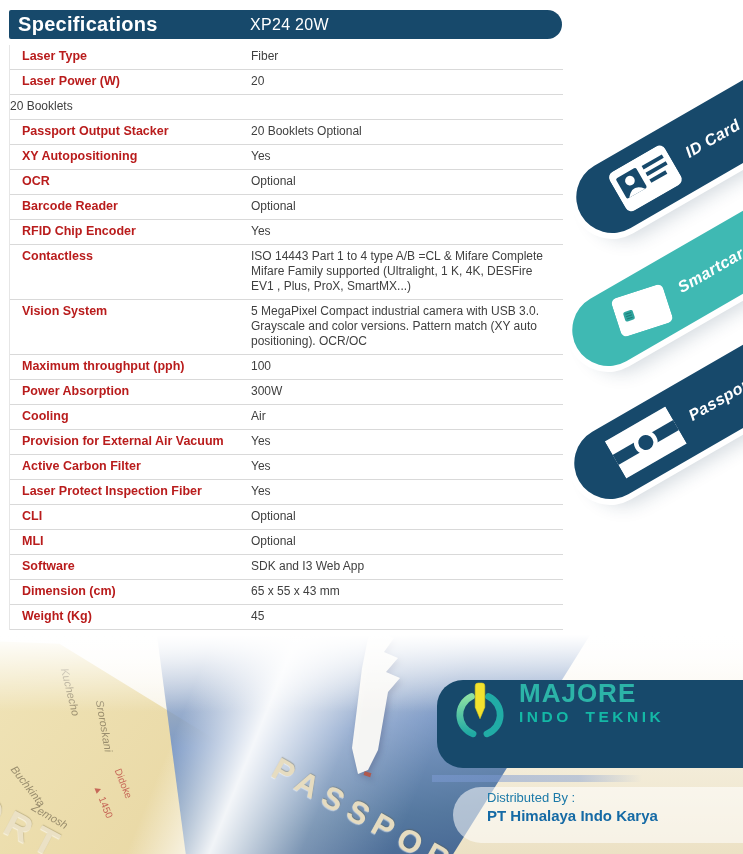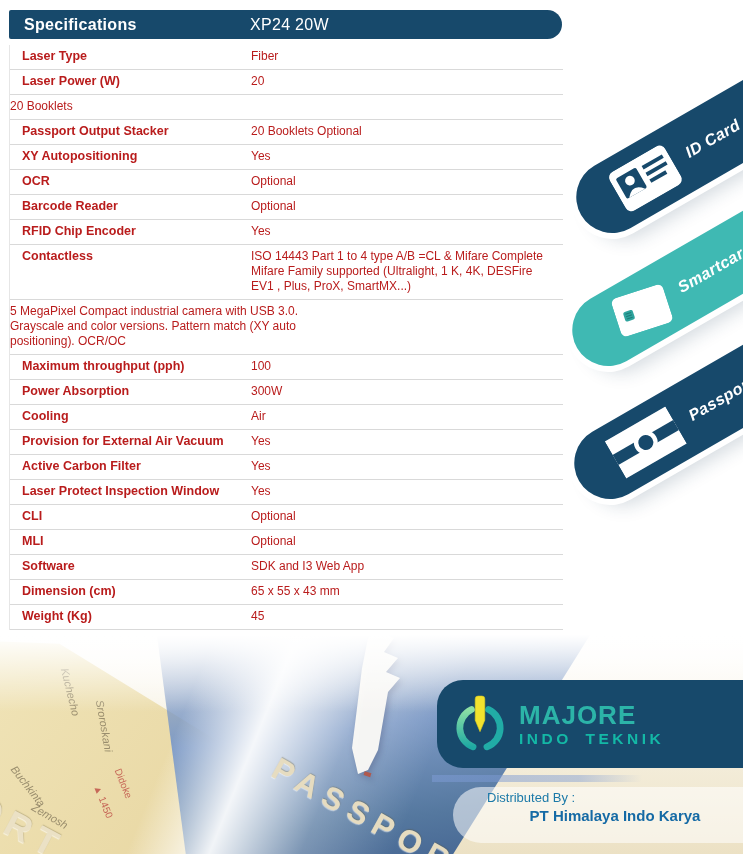--- a/index.html
+++ b/index.html
@@ -2,28 +2,28 @@
 <html><head>
 <meta charset="utf-8">
 <style>
   html,body{margin:0;padding:0;width:743px;height:854px;overflow:hidden;background:#fff;
     font-family:"Liberation Sans","DejaVu Sans",sans-serif;position:relative;}
   .page{position:relative;width:743px;height:854px;overflow:hidden;}
 
   
   .spec-header{position:absolute;left:9px;top:10px;width:553px;height:29px;background:#17496B;
     border-radius:2px 15px 15px 2px;display:flex;align-items:center;z-index:3;}
-  .spec-header .title{color:#fff;font-weight:bold;font-size:16px;letter-spacing:.3px;padding-left:15px;text-align:right;}
+  .spec-header .title{color:#fff;font-weight:bold;font-size:20px;letter-spacing:.3px;padding-left:9px;text-align:right;}
   .spec-header .model{position:absolute;left:241px;color:#fff;font-weight:normal;font-size:16px;letter-spacing:.3px;}
 
   
   .spec-table{position:absolute;left:9px;top:45px;width:553px;border-left:1px solid #e6e6e6;z-index:2;}
   .row{display:flex;border-bottom:1px solid #d9d9d9;padding:4px 0 5px 0;}
   .row .label{width:229px;padding-left:12px;color:#b91c1c;font-weight:bold;font-size:12.5px;line-height:15px;}
-  .row .value{width:306px;color:#b91c1c;font-size:12px;line-height:15px;}
+  .row .value{width:306px;color:#404040;font-size:12px;line-height:15px;}
 
   
   .pill{position:absolute;width:300px;height:72px;border-radius:36px;display:flex;align-items:center;
     transform:rotate(-30deg);box-shadow:0 0 0 6px #ffffff,8px 12px 18px rgba(25,60,90,.18);}
   .pill.navy{background:#17496B;}
   .pill.teal{background:#3FB9B3;}
   .pill-idcard{left:561px;top:104px;z-index:7;}
   .pill-smartcard{left:557px;top:237px;z-index:6;}
   .pill-passport{left:559px;top:370px;z-index:5;}
   .pill .icon{margin-left:42px;display:flex;align-items:center;}
@@ -48,31 +48,31 @@
     color:#E6DCC0;font-weight:bold;font-size:31px;letter-spacing:8px;white-space:nowrap;
     text-shadow:0 1px 1px rgba(255,255,255,.55),0 -1px 1px rgba(95,85,45,.35);}
   .fragment{position:absolute;left:-14px;top:158px;transform:rotate(28deg);transform-origin:left top;
     color:#EBE1C5;font-weight:bold;font-size:36px;letter-spacing:7px;
     text-shadow:0 1px 1px rgba(255,255,255,.6),0 -1px 1px rgba(95,85,45,.3);}
   .topfade{position:absolute;left:0;top:0;width:100%;height:84px;
     background:linear-gradient(180deg,#ffffff 8%,rgba(255,255,255,0) 100%);}
 
   
   .logo-box{position:absolute;left:437px;top:680px;width:306px;height:88px;background:#17496B;
-    border-radius:26px 0 0 26px;z-index:8;display:flex;align-items:center;}
+    border-radius:26px 0 0 26px;z-index:8;display:flex;align-items:flex-start;}
   .logo-mark{margin-left:16px;}
   .logo-text{margin-left:12px;line-height:1;}
   .logo-line1{color:#2CB4A8;font-weight:bold;font-size:26px;letter-spacing:1px;}
   .logo-line2{color:#14b8a6;font-weight:bold;font-size:15.5px;letter-spacing:3.5px;word-spacing:6px;margin-top:3px;}
   .blue-strip{position:absolute;left:432px;top:775px;width:210px;height:7px;z-index:8;
     background:linear-gradient(90deg,rgba(125,155,212,.55) 0%,rgba(125,155,212,.45) 70%,rgba(125,155,212,0) 100%);}
   .dist-box{position:absolute;left:453px;top:787px;width:290px;height:56px;z-index:9;
     background:rgba(255,255,255,.55);border-radius:28px 0 0 28px;padding:3px 0 0 34px;box-sizing:border-box;}
   .dist-label{color:#1B79A8;font-size:13px;}
-  .dist-name{color:#156AA5;font-size:15px;font-weight:bold;margin-top:2px;text-align:center;}
+  .dist-name{color:#156AA5;font-size:15px;font-weight:bold;margin-top:2px;}
 </style>
 </head>
 <body>
 
 <div class="page">
 
   <div class="photo">
     <div class="map-left">
       <span class="map-label" style="left:46px;top:58px;transform:rotate(76deg);">Kuchecho</span>
       <span class="map-label" style="left:78px;top:92px;transform:rotate(80deg);">Sroroskani</span>
@@ -136,20 +136,21 @@
       <div class="label">RFID Chip Encoder</div>
       <div class="value">Yes</div>
     </div>
 
     <div class="row">
       <div class="label">Contactless</div>
       <div class="value">ISO 14443 Part 1 to 4 type A/B =CL &amp; Mifare Complete Mifare Family supported (Ultralight, 1 K, 4K, DESFire EV1 , Plus, ProX, SmartMX...)</div>
     </div>
 
     <div class="row">
+      <div class="label">Vision System</div>
       <div class="value">5 MegaPixel Compact industrial camera with USB 3.0. Grayscale and color versions. Pattern match (XY auto positioning). OCR/OC</div>
     </div>
 
     <div class="row">
       <div class="label">Maximum throughput (pph)</div>
       <div class="value">100</div>
     </div>
 
     <div class="row">
       <div class="label">Power Absorption</div>
@@ -165,21 +166,21 @@
       <div class="label">Provision for External Air Vacuum</div>
       <div class="value">Yes</div>
     </div>
 
     <div class="row">
       <div class="label">Active Carbon Filter</div>
       <div class="value">Yes</div>
     </div>
 
     <div class="row">
-      <div class="label">Laser Protect Inspection Window</div>
+      <div class="label">Laser Protect Inspection Fiber</div>
       <div class="value">Yes</div>
     </div>
 
     <div class="row">
       <div class="label">CLI</div>
       <div class="value">Optional</div>
     </div>
 
     <div class="row">
       <div class="label">MLI</div>

